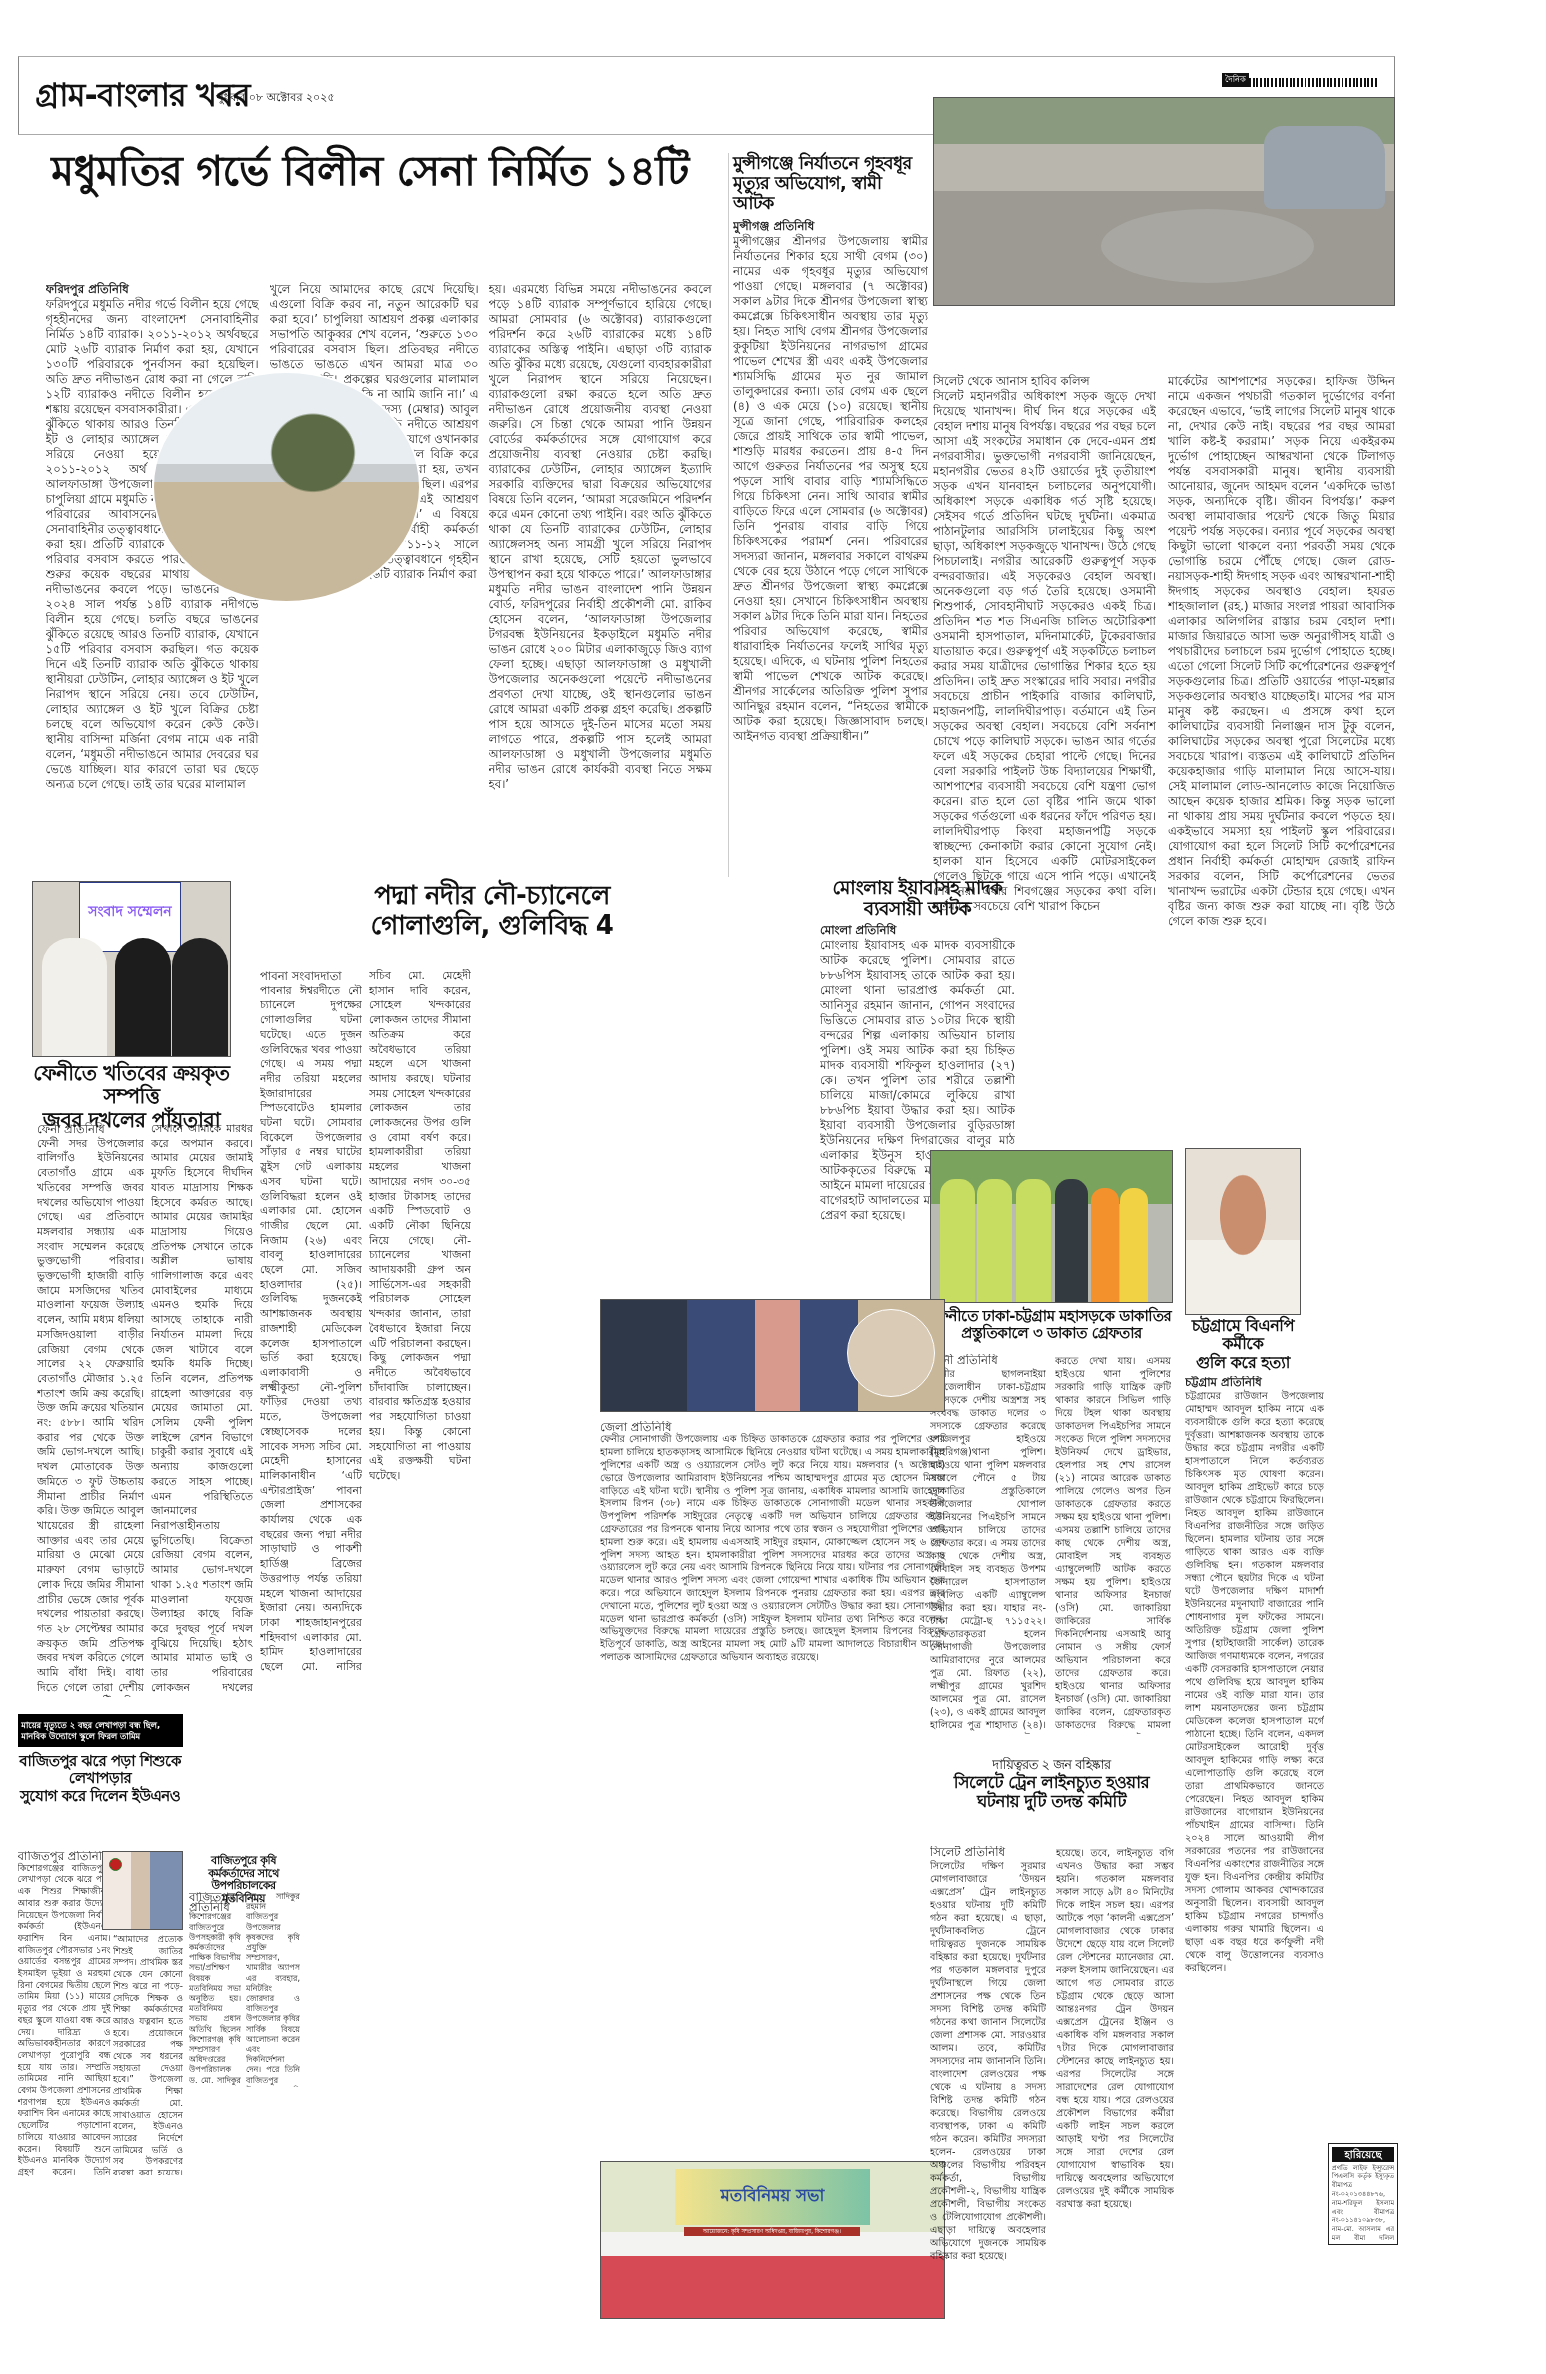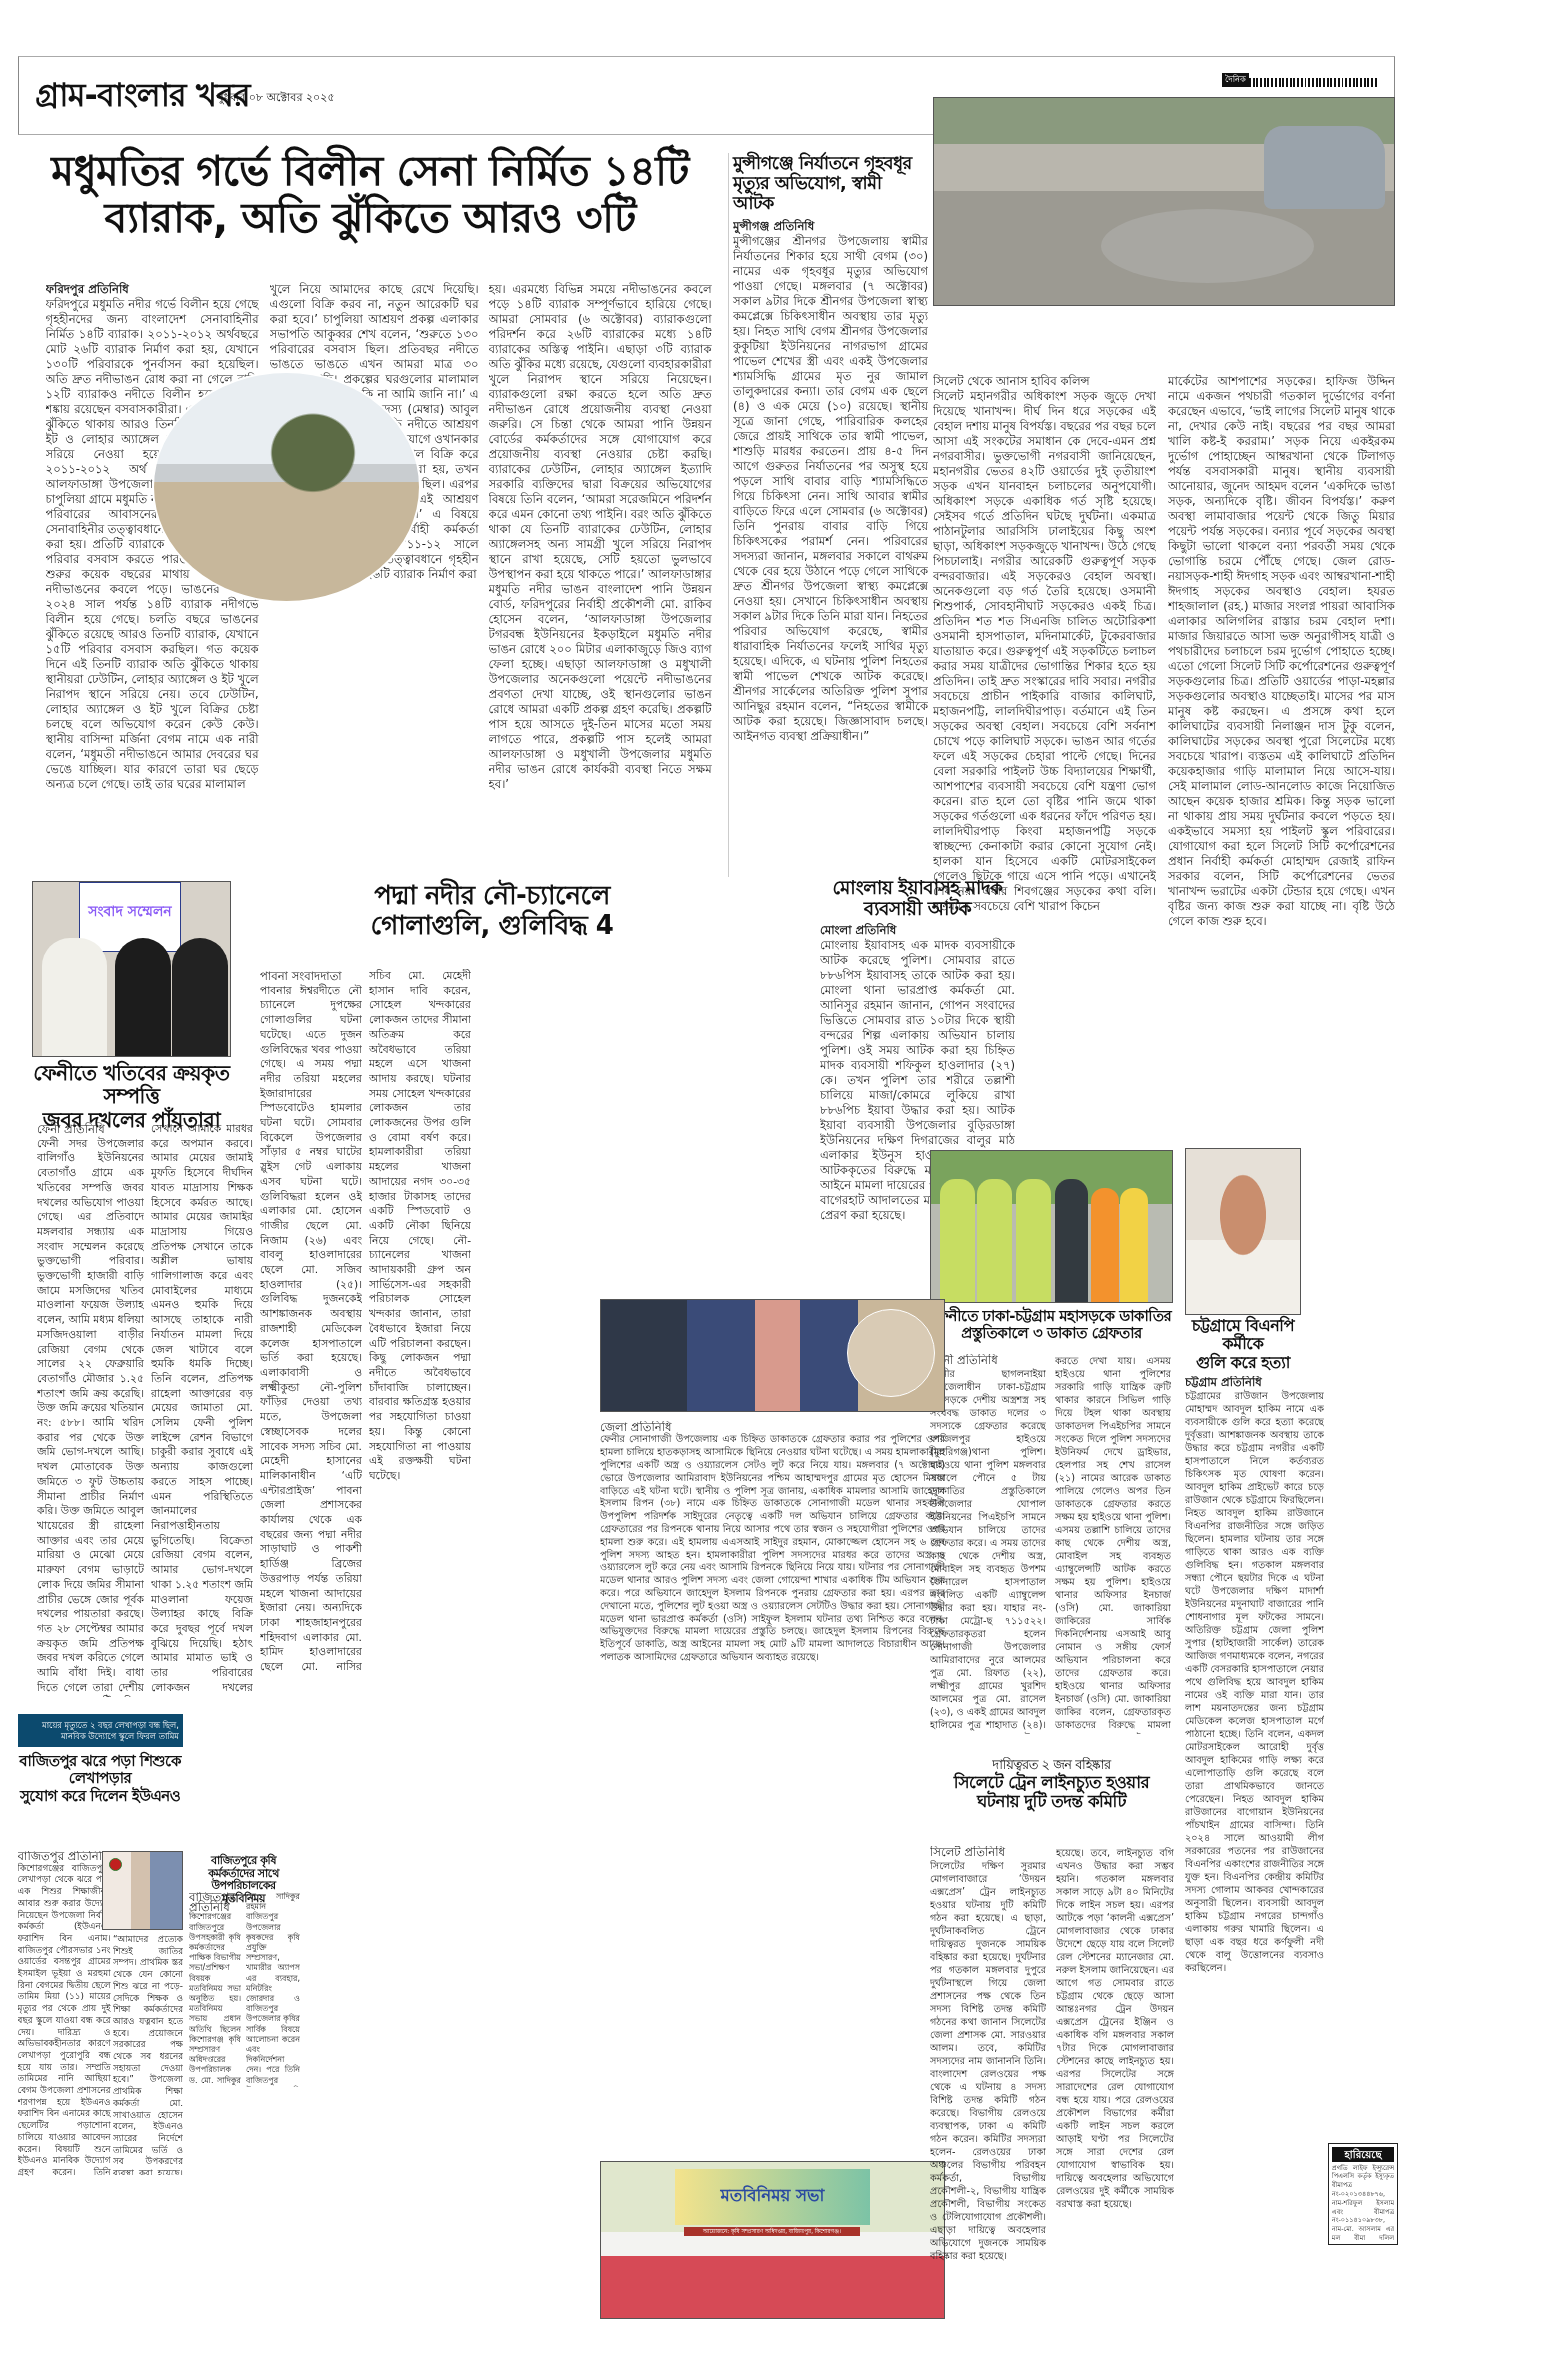--- a/index.html
+++ b/index.html
@@ -13,42 +13,41 @@
   .logo .daily { font-size: 8.3px; background: #111; color: #fff; padding: 0 2.8px; display: inline-block; }
   .logo .skyline { display: inline-block; width: 130px; height: 9.3px; background: repeating-linear-gradient(90deg, #111 0 1.9px, transparent 1.9px 3.7px); vertical-align: bottom; }
   .logo .name { font-size: 24px; font-weight: bold; letter-spacing: -0.9px; line-height: 26px; }
   .logo .en { font-size: 6.5px; font-family: "DejaVu Serif", serif; font-weight: bold; }
   .logo .pageno { font-size: 26px; }
   .hl { font-weight: bold; text-align: center; line-height: 1.15; letter-spacing: -0.5px; }
   .col-text { font-size: 11.6px; line-height: 15px; text-align: justify; color: #222; overflow: hidden; }
   .byline { font-weight: bold; font-size: 11.6px; display: block; }
   .photo { border: 0.9px solid #555; overflow: hidden; }
   .round-photo { border-radius: 50%; overflow: hidden; }
-  .kicker-bar { background: #0c4a6e; color: #fff; font-size: 15px; font-weight: normal; text-align: right; line-height: 33px; }
+  .kicker-bar { background: #000000; color: #fff; font-size: 15px; font-weight: bold; text-align: left; line-height: 33px; }
   .ad-box { border: 1.9px solid #222; padding: 5.6px; }
   .ad-title { background: #111; color: #fff; font-size: 24px; font-weight: bold; text-align: center; line-height: 37px; margin-bottom: 5.6px; }
   .rule-v { background: #ccc; width: 0.9px; }
 </style>
 </head>
 <body>
 
 <div class="abs masthead">
   <div class="abs section-title">গ্রাম-বাংলার খবর</div>
   <div class="abs pub-date">বুধবার ০৮ অক্টোবর ২০২৫</div>
   <div class="abs logo">
     <div><span class="daily">দৈনিক</span><span class="skyline"></span></div>
     <div><span class="name">আমার কাগজ</span> <span class="pageno">৩</span></div>
     <div class="en">The Daily Amar Kagoj</div>
   </div>
 </div>
 
 <div class="abs" style="left:17.6px; top:148px; width:705px; height:733px;">
   <div class="hl" style="font-size:41px; position:absolute; left:0; top:0; width:705px;">
     <div>মধুমতির গর্ভে বিলীন সেনা নির্মিত ১৪টি</div>
-    <div>ব্যারাক, অতি ঝুঁকিতে আরও ৩টি</div>
   </div>
   <div class="abs col-text" style="left:28px; top:134px; width:213px; height:589px;">
     <span class="byline">ফরিদপুর প্রতিনিধি</span>
     <span>ফরিদপুরে মধুমতি নদীর গর্ভে বিলীন হয়ে গেছে গৃহহীনদের জন্য বাংলাদেশ সেনাবাহিনীর নির্মিত ১৪টি ব্যারাক। ২০১১-২০১২ অর্থবছরে মোট ২৬টি ব্যারাক নির্মাণ করা হয়, যেখানে ১৩০টি পরিবারকে পুনর্বাসন করা হয়েছিল। অতি দ্রুত নদীভাঙন রোধ করা না গেলে বাকি ১২টি ব্যারাকও নদীতে বিলীন হয়ে যাওয়ার শঙ্কায় রয়েছেন বসবাসকারীরা। এরই মধ্যে অতি ঝুঁকিতে থাকায় আরও তিনটি ব্যারাকের টিন, ইট ও লোহার অ্যাঙ্গেল খুলে নিরাপদ স্থানে সরিয়ে নেওয়া হয়েছে। জানা যায়, ২০১১-২০১২ অর্থ বছরে ফরিদপুরের আলফাডাঙ্গা উপজেলার টগরবন্ধ ইউনিয়নের চাপুলিয়া গ্রামে মধুমতি নদীর তীর ঘেঁষে ১৩০টি পরিবারের আবাসনের জন্য বাংলাদেশ সেনাবাহিনীর তত্ত্বাবধানে ২৬টি ব্যারাক নির্মাণ করা হয়। প্রতিটি ব্যারাকে পাঁচটি করে গৃহহীন পরিবার বসবাস করতে পারত। তবে বসবাস শুরুর কয়েক বছরের মাথায় ব্যারাকগুলো নদীভাঙনের কবলে পড়ে। ভাঙনের কারণে ২০২৪ সাল পর্যন্ত ১৪টি ব্যারাক নদীগর্ভে বিলীন হয়ে গেছে। চলতি বছরে ভাঙনের ঝুঁকিতে রয়েছে আরও তিনটি ব্যারাক, যেখানে ১৫টি পরিবার বসবাস করছিল। গত কয়েক দিনে এই তিনটি ব্যারাক অতি ঝুঁকিতে থাকায় স্থানীয়রা ঢেউটিন, লোহার অ্যাঙ্গেল ও ইট খুলে নিরাপদ স্থানে সরিয়ে নেয়। তবে ঢেউটিন, লোহার অ্যাঙ্গেল ও ইট খুলে বিক্রির চেষ্টা চলছে বলে অভিযোগ করেন কেউ কেউ। স্থানীয় বাসিন্দা মর্জিনা বেগম নামে এক নারী বলেন, ‘মধুমতী নদীভাঙনে আমার দেবরের ঘর ভেঙে যাচ্ছিল। যার কারণে তারা ঘর ছেড়ে অন্যত্র চলে গেছে। তাই তার ঘরের মালামাল</span>
   </div>
   <div class="abs col-text" style="left:252px; top:134px; width:209px; height:589px;">
     <span>খুলে নিয়ে আমাদের কাছে রেখে দিয়েছি। এগুলো বিক্রি করব না, নতুন আরেকটি ঘর করা হবে।’ চাপুলিয়া আশ্রয়ণ প্রকল্প এলাকার সভাপতি আকুব্বর শেখ বলেন, ‘শুরুতে ১৩০ পরিবারের বসবাস ছিল। প্রতিবছর নদীতে ভাঙতে ভাঙতে এখন আমরা মাত্র ৩০ পরিবার আছি। প্রকল্পের ঘরগুলোর মালামাল গোপনে বিক্রি হচ্ছে কি না আমি জানি না।’ এ ব্যাপারে স্থানীয় ইউপি সদস্য (মেম্বার) আবুল কালাম কালু বলেন, ‘মধুমতি নদীতে আশ্রয়ণ প্রকল্পের ঘর ভেঙে যাওয়ার সুযোগে ওখানকার কিছু লোকজন সরকারি মালামাল বিক্রি করে দিচ্ছে। ঘরগুলি যখন নির্মাণ করা হয়, তখন নদী অন্তত এক কিলোমিটার দূরে ছিল। এরপর থেকে নদী ভাঙতে ভাঙতে এই আশ্রয়ণ প্রকল্পের দিকে এগিয়ে আসে।’ এ বিষয়ে আলফাডাঙ্গা উপজেলা নির্বাহী কর্মকর্তা রাসেল ইকবাল বলেন, ‘১১-১২ সালে বাংলাদেশ সেনাবাহিনীর তত্ত্বাবধানে গৃহহীন দরিদ্র মানুষদের জন্য ২৬টি ব্যারাক নির্মাণ করা</span>
   </div>
   <div class="abs col-text" style="left:471px; top:134px; width:223px; height:589px;">
     <span>হয়। এরমধ্যে বিভিন্ন সময়ে নদীভাঙনের কবলে পড়ে ১৪টি ব্যারাক সম্পূর্ণভাবে হারিয়ে গেছে। আমরা সোমবার (৬ অক্টোবর) ব্যারাকগুলো পরিদর্শন করে ২৬টি ব্যারাকের মধ্যে ১৪টি ব্যারাকের অস্তিত্ব পাইনি। এছাড়া ৩টি ব্যারাক অতি ঝুঁকির মধ্যে রয়েছে, যেগুলো ব্যবহারকারীরা খুলে নিরাপদ স্থানে সরিয়ে নিয়েছেন। ব্যারাকগুলো রক্ষা করতে হলে অতি দ্রুত নদীভাঙন রোধে প্রয়োজনীয় ব্যবস্থা নেওয়া জরুরি। সে চিন্তা থেকে আমরা পানি উন্নয়ন বোর্ডের কর্মকর্তাদের সঙ্গে যোগাযোগ করে প্রয়োজনীয় ব্যবস্থা নেওয়ার চেষ্টা করছি। ব্যারাকের ঢেউটিন, লোহার অ্যাঙ্গেল ইত্যাদি সরকারি ব্যক্তিদের দ্বারা বিক্রয়ের অভিযোগের বিষয়ে তিনি বলেন, ‘আমরা সরেজমিনে পরিদর্শন করে এমন কোনো তথ্য পাইনি। বরং অতি ঝুঁকিতে থাকা যে তিনটি ব্যারাকের ঢেউটিন, লোহার অ্যাঙ্গেলসহ অন্য সামগ্রী খুলে সরিয়ে নিরাপদ স্থানে রাখা হয়েছে, সেটি হয়তো ভুলভাবে উপস্থাপন করা হয়ে থাকতে পারে।’ আলফাডাঙ্গার মধুমতি নদীর ভাঙন বাংলাদেশ পানি উন্নয়ন বোর্ড, ফরিদপুরের নির্বাহী প্রকৌশলী মো. রাকিব হোসেন বলেন, ‘আলফাডাঙ্গা উপজেলার টগরবন্ধ ইউনিয়নের ইকড়াইলে মধুমতি নদীর ভাঙন রোধে ২০০ মিটার এলাকাজুড়ে জিও ব্যাগ ফেলা হচ্ছে। এছাড়া আলফাডাঙ্গা ও মধুখালী উপজেলার অনেকগুলো পয়েন্টে নদীভাঙনের প্রবণতা দেখা যাচ্ছে, ওই স্থানগুলোর ভাঙন রোধে আমরা একটি প্রকল্প গ্রহণ করেছি। প্রকল্পটি পাস হয়ে আসতে দুই-তিন মাসের মতো সময় লাগতে পারে, প্রকল্পটি পাস হলেই আমরা আলফাডাঙ্গা ও মধুখালী উপজেলার মধুমতি নদীর ভাঙন রোধে কার্যকরী ব্যবস্থা নিতে সক্ষম হব।’</span>

